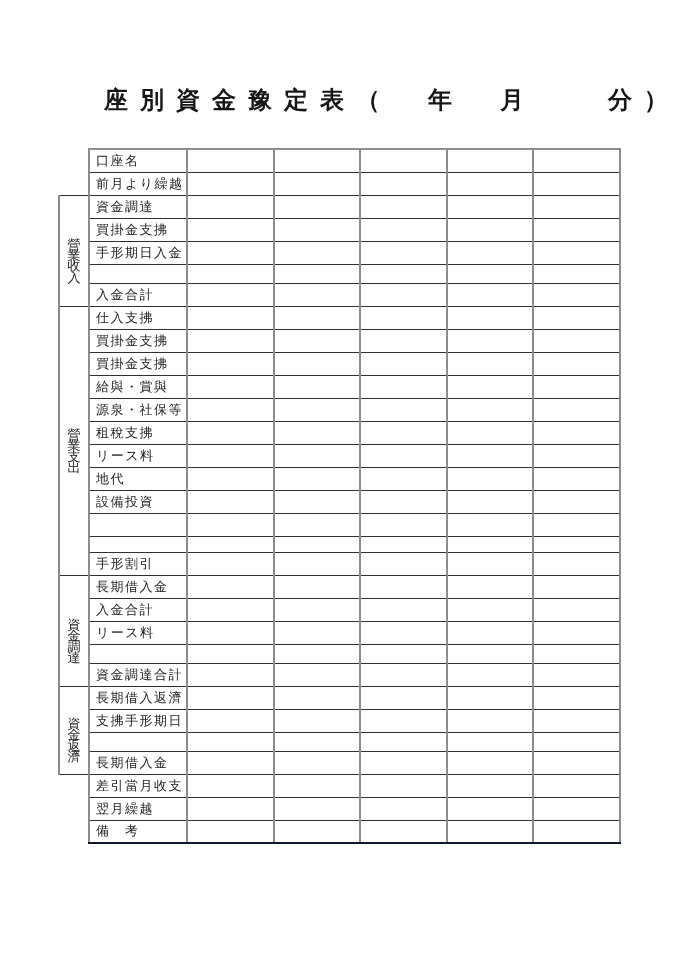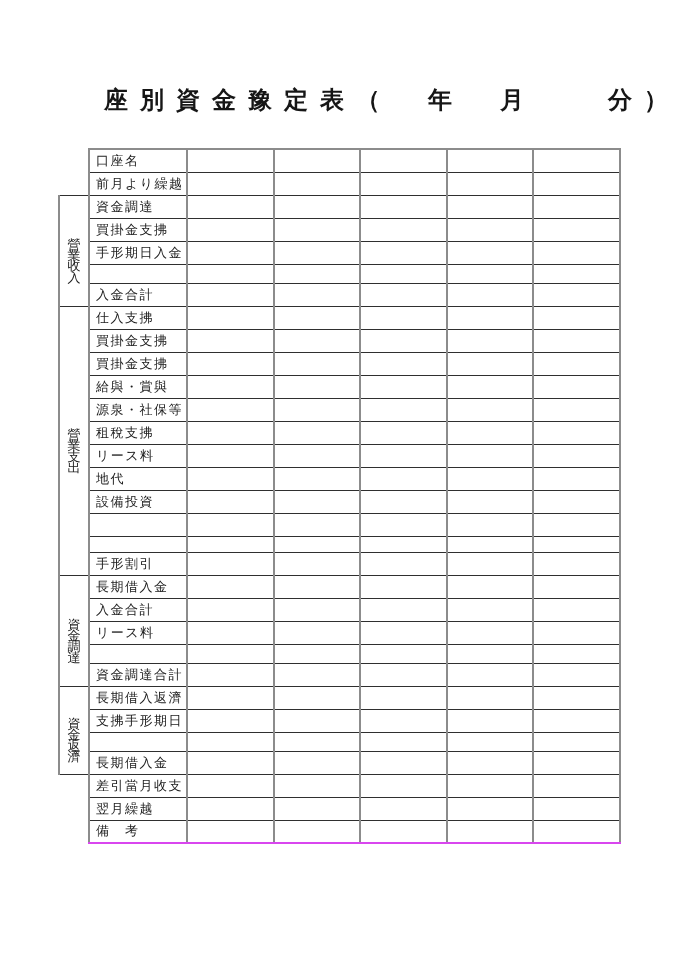--- a/index.html
+++ b/index.html
@@ -31,21 +31,21 @@
     padding:1px 2px 1px 6px;vertical-align:middle;white-space:pre;
   }
   td.group{text-align:center;vertical-align:middle;}
   .vtext{
     writing-mode:vertical-rl;text-orientation:upright;
     font-size:13px;letter-spacing:11px;line-height:1;
     display:inline-block;white-space:pre;
   }
   td.nogroup{border:none;background:#ffffff;}
   tr:first-child td:not(.nogroup){border-top:2px solid #8c8c8c;}
-  tr:last-child td:not(.nogroup){border-bottom:2px solid #d946ef;}
+  tr:last-child td:not(.nogroup){border-bottom:2px solid #0f172a;}
 </style>
 </head>
 <body>
 
 <h1 class="title">座別資金豫定表（　年　月　　分）</h1>
 
 <table class="sched">
   <colgroup>
     <col style="width:30px">
       <col style="width:97px">

